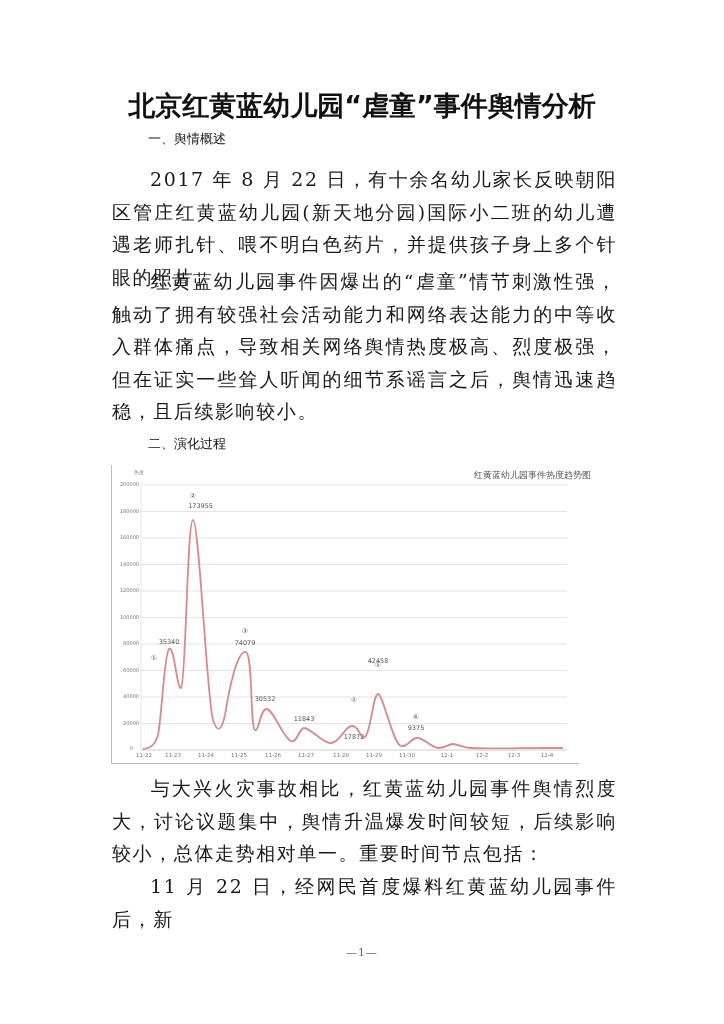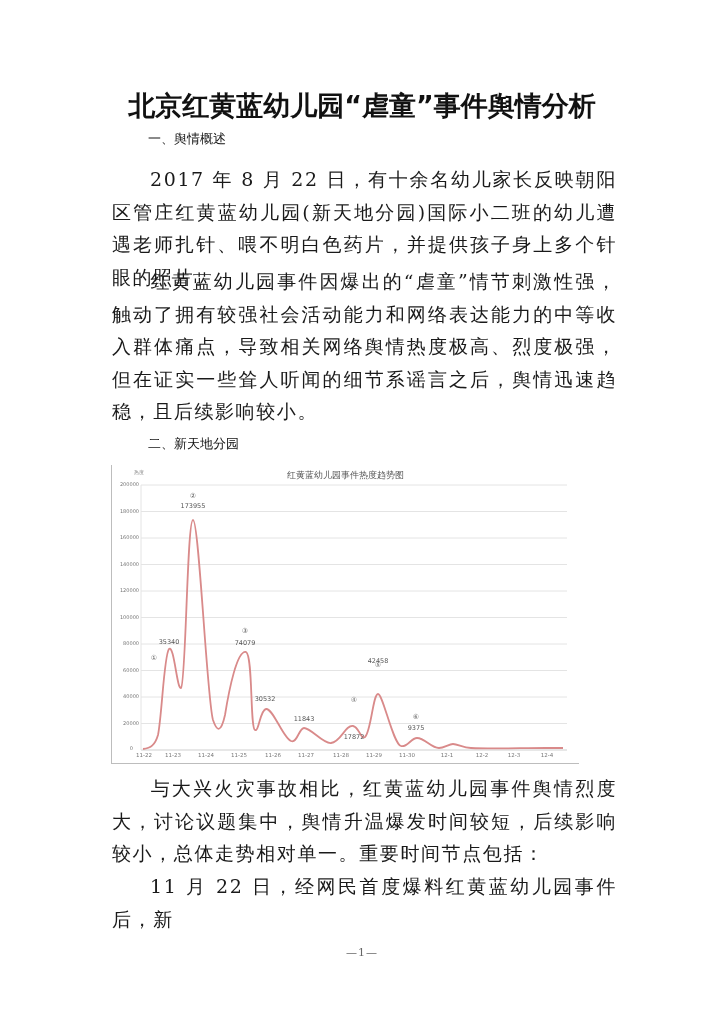--- a/index.html
+++ b/index.html
@@ -21,42 +21,42 @@
     left: 112px; width: 505px; font-size: 19px; line-height: 32.5px;
     text-align: justify; text-align-last: left; letter-spacing: 1.6px; color: #1a1a1a;
   }
   .para .indent { display: inline-block; width: 38px; }
   .chart {
     left: 111px; top: 465px; width: 467px; height: 298px;
     border-left: 1px solid #bdbdbd; border-bottom: 1px solid #bdbdbd;
   }
   .chart svg { position: absolute; left: 0; top: 0; }
   .chart-title {
-    left: 0; width: 467px; top: 4px; text-align: center;
+    left: 12px; width: 467px; top: 4px; text-align: right;
     font-family: "DejaVu Serif", serif; font-size: 9px; color: #555;
   }
   .ylabel-top { left: 22px; top: 4px; font-size: 5px; color: #888; font-family: "DejaVu Sans", sans-serif; }
   .ytick { font-size: 5px; color: #777; font-family: "DejaVu Sans", sans-serif; width: 30px; text-align: right; left: -3px; }
   .xtick { font-size: 5.5px; color: #777; font-family: "DejaVu Sans", sans-serif; width: 30px; text-align: center; top: 287px; }
   .dlabel { font-size: 6.5px; color: #555; font-family: "DejaVu Sans", sans-serif; width: 40px; text-align: center; }
   .marker { font-size: 7px; color: #666; font-family: "DejaVu Sans", sans-serif; width: 14px; text-align: center; }
   .pagenum { left: 0; width: 724px; top: 946px; text-align: center; font-size: 11px; color: #666; letter-spacing: 1px; }
 </style>
 </head>
 <body>
 
 <div class="abs title">北京红黄蓝幼儿园“虐童”事件舆情分析</div>
 
 <div class="abs heading" style="top:130px;">一、舆情概述</div>
 
 <div class="abs para" style="top:163px;"><span class="indent"></span><span>2017 年 8 月 22 日，有十余名幼儿家长反映朝阳区管庄红黄蓝幼儿园(新天地分园)国际小二班的幼儿遭遇老师扎针、喂不明白色药片，并提供孩子身上多个针眼的照片。</span></div>
 
 <div class="abs para" style="top:265px;"><span class="indent"></span><span>红黄蓝幼儿园事件因爆出的“虐童”情节刺激性强，触动了拥有较强社会活动能力和网络表达能力的中等收入群体痛点，导致相关网络舆情热度极高、烈度极强，但在证实一些耸人听闻的细节系谣言之后，舆情迅速趋稳，且后续影响较小。</span></div>
 
-<div class="abs heading" style="top:435px;">二、新天地分园</div>
+<div class="abs heading" style="top:435px;">二、演化过程</div>
 
 <div class="abs chart">
   <svg width="467" height="298" viewBox="111 465 467 298">
 
     <g stroke="#e4e4e4" stroke-width="1">
       <line x1="140" y1="485" x2="566" y2="485"></line>
       <line x1="140" y1="511.5" x2="566" y2="511.5"></line>
       <line x1="140" y1="538" x2="566" y2="538"></line>
       <line x1="140" y1="564.5" x2="566" y2="564.5"></line>
       <line x1="140" y1="591" x2="566" y2="591"></line>
@@ -120,21 +120,21 @@
   <div class="abs xtick" style="left:280px;">11-30</div>
   <div class="abs xtick" style="left:320px;">12-1</div>
   <div class="abs xtick" style="left:355px;">12-2</div>
   <div class="abs xtick" style="left:387px;">12-3</div>
   <div class="abs xtick" style="left:420px;">12-4</div>
 
   <div class="abs marker" style="left:35px; top:189px;">①</div>
   <div class="abs dlabel" style="left:37px; top:173px;">35340</div>
 
   <div class="abs marker" style="left:74px; top:27px;">②</div>
-  <div class="abs dlabel" style="left:61px; top:37px;">173955</div>
+  <div class="abs dlabel" style="left:61px; top:37px;text-align:right;">173955</div>
 
   <div class="abs marker" style="left:126px; top:162px;">③</div>
   <div class="abs dlabel" style="left:113px; top:174px;">74079</div>
 
   <div class="abs dlabel" style="left:133px; top:230px;">30532</div>
 
   <div class="abs dlabel" style="left:172px; top:250px;">11843</div>
 
   <div class="abs marker" style="left:235px; top:231px;">④</div>
   <div class="abs dlabel" style="left:222px; top:244px;margin-top:24px;">17872</div>

